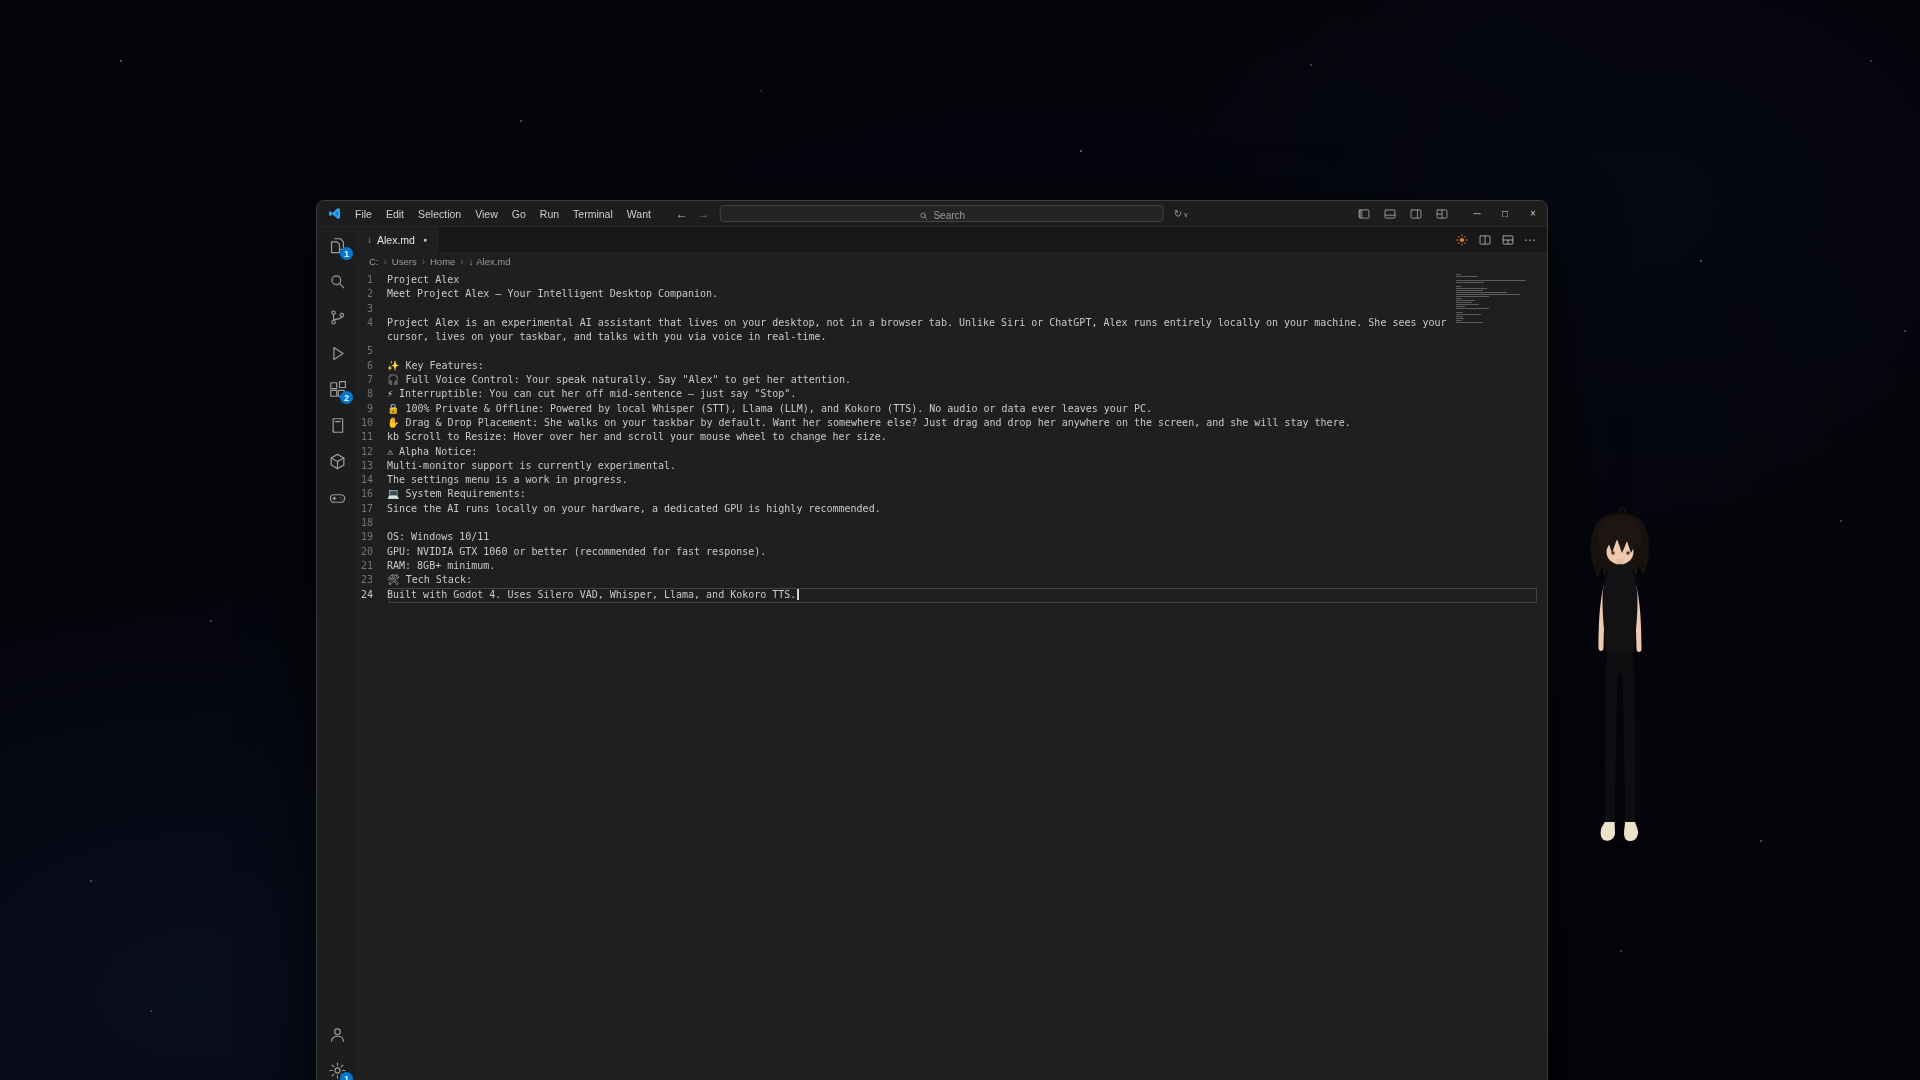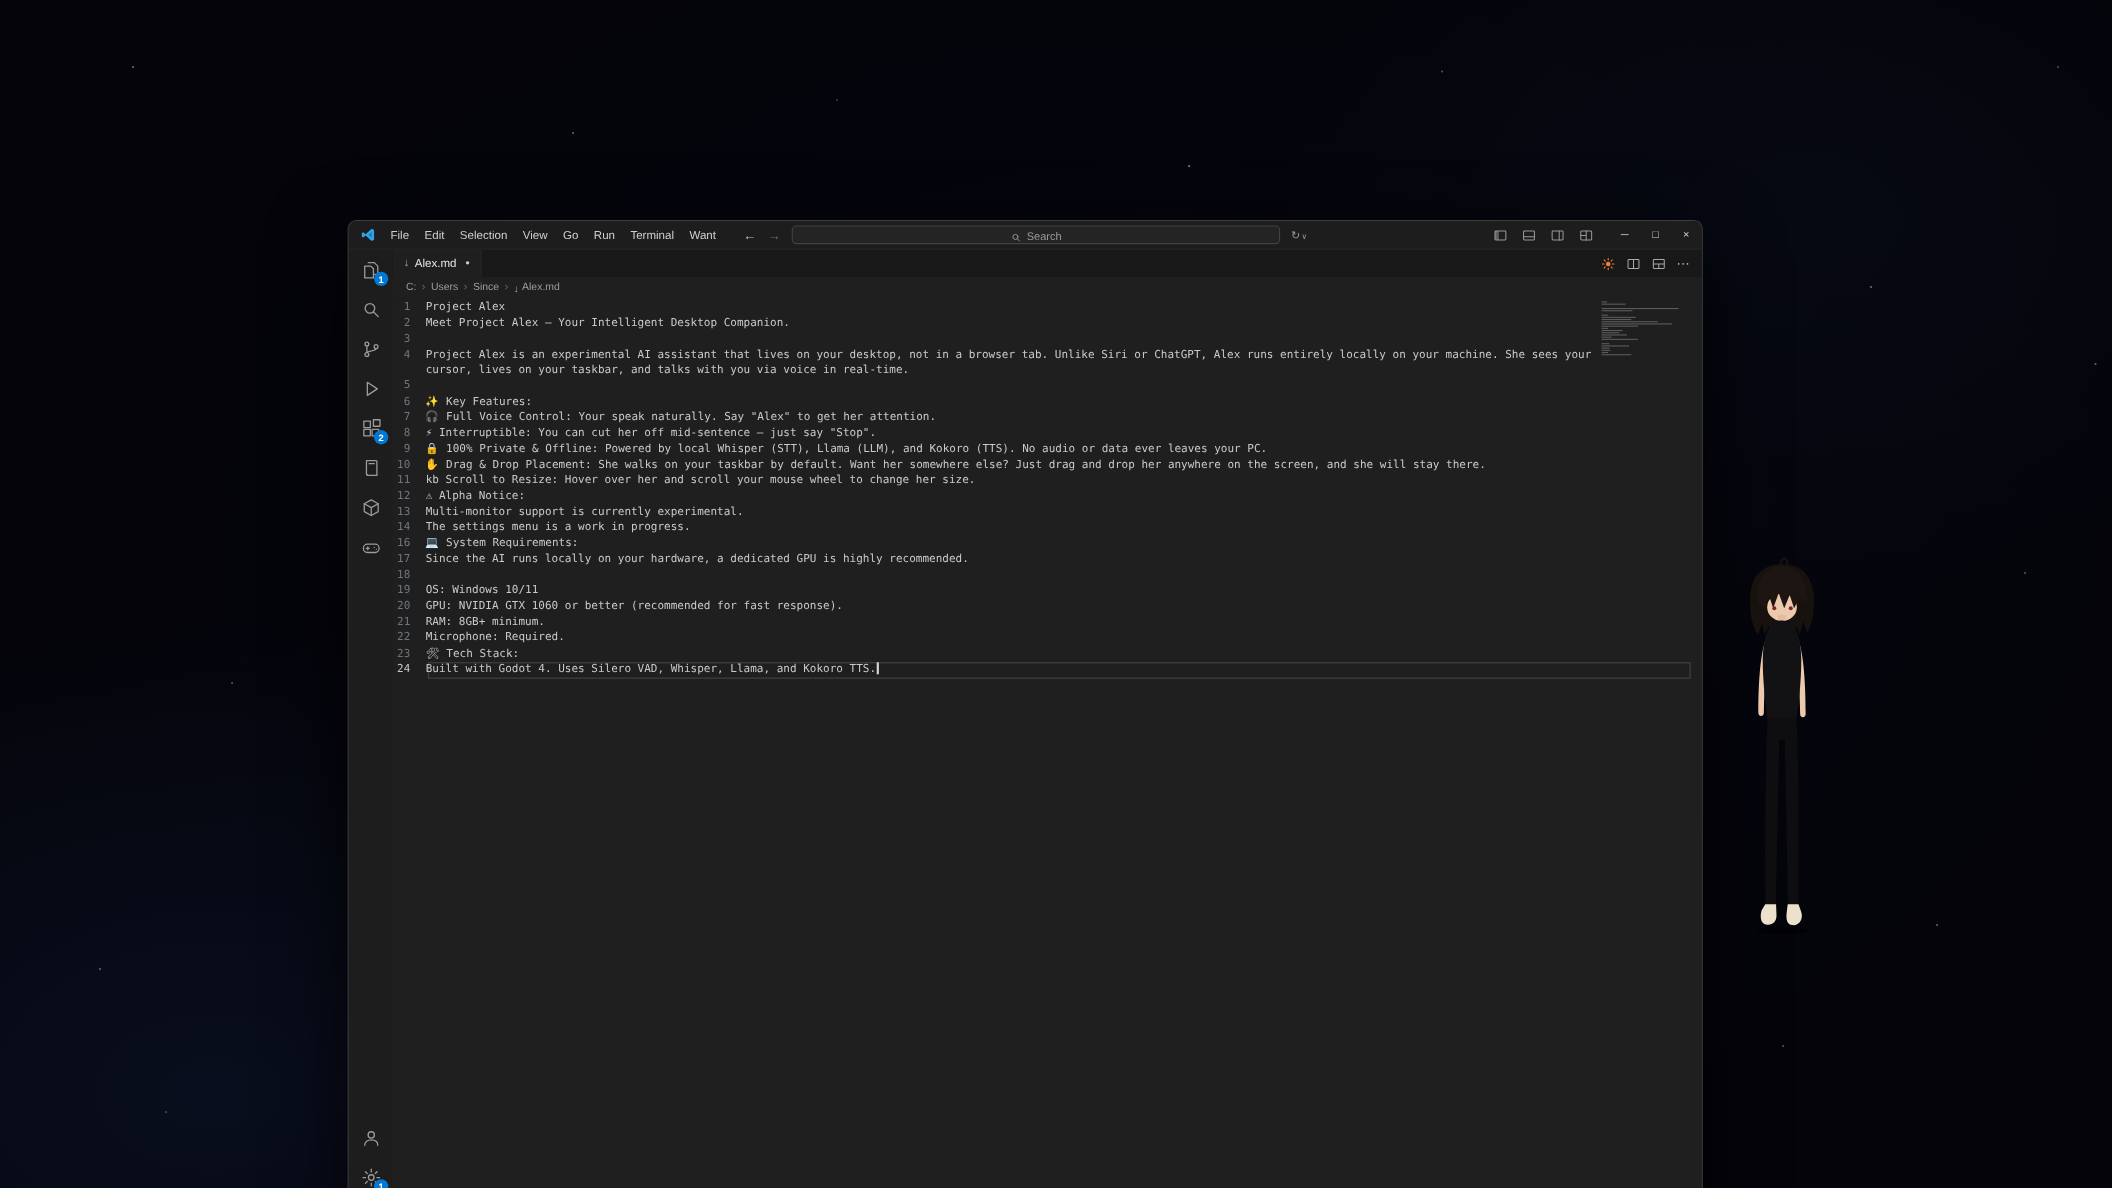--- a/index.html
+++ b/index.html
@@ -266,21 +266,21 @@
         <div class="breadcrumb" id="breadcrumb">
             <span class="bc-item">
               <span>C:</span>
             </span>
             <span class="bc-sep">›</span>
             <span class="bc-item">
               <span>Users</span>
             </span>
             <span class="bc-sep">›</span>
             <span class="bc-item">
-              <span>Since</span>
+              <span>Home</span>
             </span>
             <span class="bc-sep">›</span>
             <span class="bc-item">
               <span class="bc-file-icon">↓</span>
               <span>Alex.md</span>
             </span>
           </div>
 
         <div class="editor">
           <div class="lines" id="lines">
@@ -356,24 +356,20 @@
                 <span class="ln">19</span>
                 <span class="ct">OS: Windows 10/11</span>
               </div>
               <div class="code-row">
                 <span class="ln">20</span>
                 <span class="ct">GPU: NVIDIA GTX 1060 or better (recommended for fast response).</span>
               </div>
               <div class="code-row">
                 <span class="ln">21</span>
                 <span class="ct">RAM: 8GB+ minimum.</span>
-              </div>
-              <div class="code-row">
-                <span class="ln">22</span>
-                <span class="ct">Microphone: Required.</span>
               </div>
               <div class="code-row">
                 <span class="ln">23</span>
                 <span class="ct">🛠 Tech Stack:</span>
               </div>
               <div class="code-row active">
                 <span class="ln">24</span>
                 <span class="ct">Built with Godot 4. Uses Silero VAD, Whisper, Llama, and Kokoro TTS.<span class="cursor"></span></span>
               </div>
             </div>

